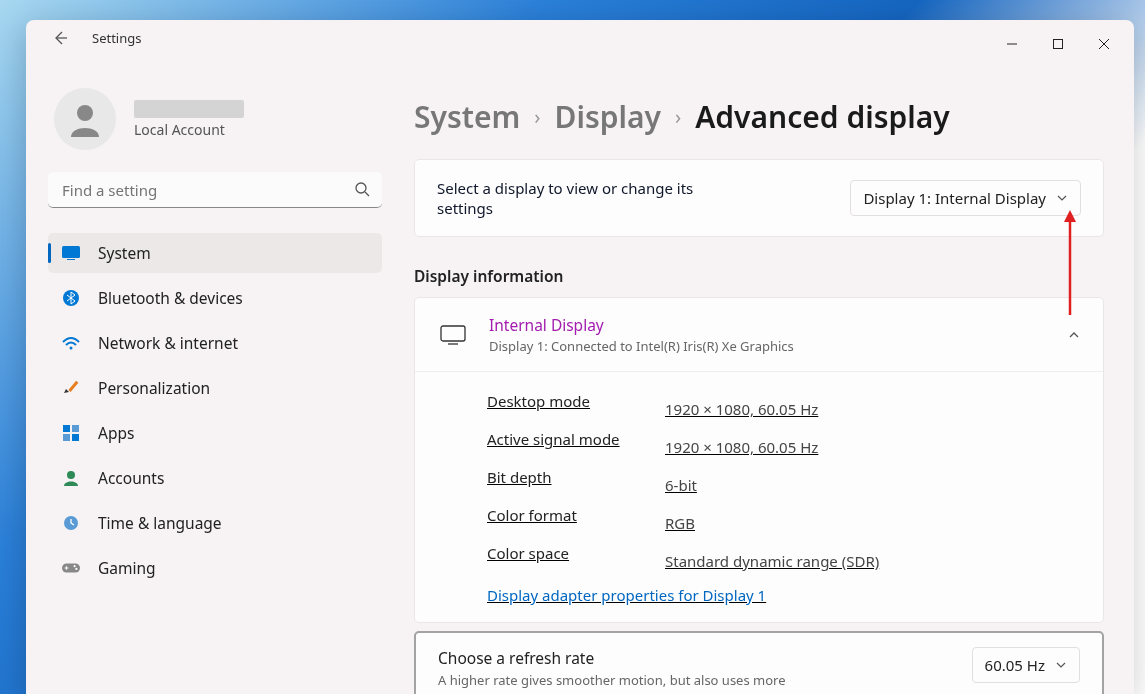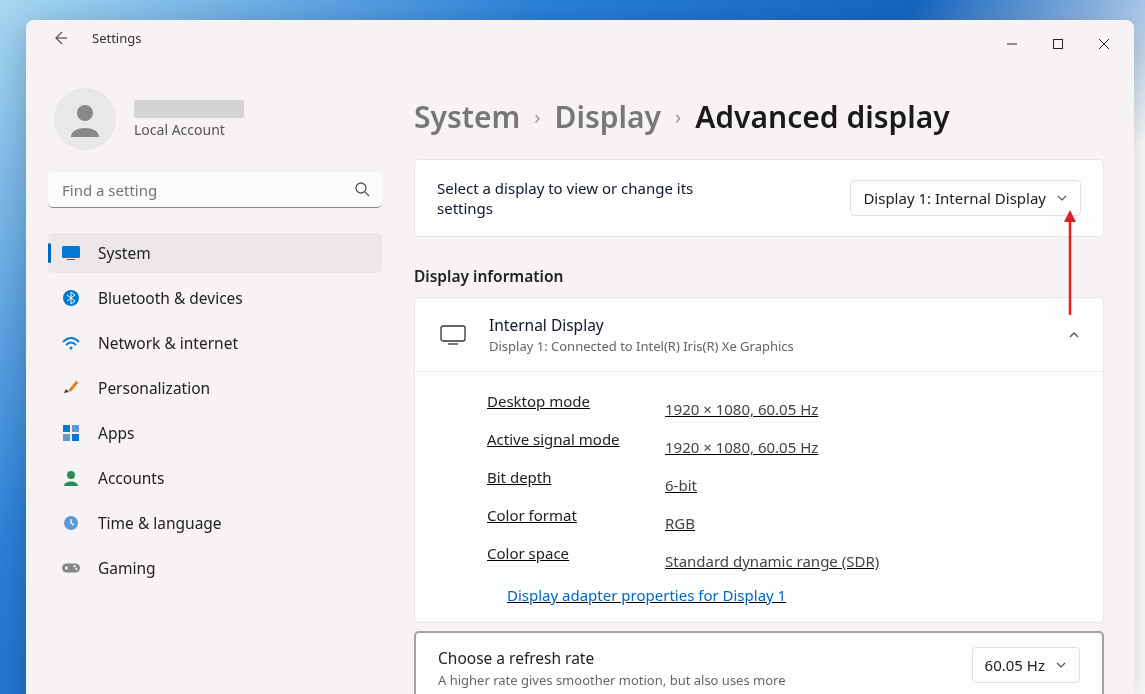--- a/index.html
+++ b/index.html
@@ -34,27 +34,27 @@
 .breadcrumb .bc-current { color: #1a1a1a; }
 .bc-sep { font-size: 20px; color: #999; font-weight: 400; }
 .card { background: #fdfdfd; border: 1px solid #eae6e6; border-radius: 5px; margin-bottom: 28px; padding: 18px 22px; display: flex; align-items: center; justify-content: space-between; gap: 20px; }
 .card-text { font-size: 15px; color: #0f172a; max-width: 300px; }
 .dropdown { background: #fdfdfd; border: 1px solid #e3dfdf; border-radius: 4px; height: 36px; padding: 0 12px; display: flex; align-items: center; gap: 10px; cursor: pointer; font-size: 15px; color: #222; }
 .section-title { font-size: 15.5px; font-weight: 600; color: #222; margin-bottom: 10px; }
 .info-card { background: #fdfdfd; border: 1px solid #eae6e6; border-radius: 5px; }
 .info-header { display: flex; align-items: center; gap: 20px; padding: 16px 22px; cursor: pointer; }
 .info-icon { width: 32px; height: 24px; display: flex; align-items: center; justify-content: center; }
 .info-head-text { flex: 1; }
-.info-title { font-size: 15.5px; color: #0f172a; }
+.info-title { font-size: 15.5px; color: #a21caf; }
 .info-sub { font-size: 13px; color: #666; margin-top: 1px; }
 .info-body { border-top: 1px solid #eee; padding: 14px 22px 16px 72px; text-decoration: underline; }
 .info-row { display: flex; padding: 5px 0; font-size: 15px; }
 .info-label { width: 178px; color: #222; }
 .info-val { color: #444; margin-top: 8px; }
-.link-row { padding-top: 8px; margin-left: 20px; }
+.link-row { padding-top: 8px; }
 .link-row a { color: #0067c0; font-size: 15px; text-decoration: none; cursor: pointer; }
 .refresh-card { background: #fdfdfd; border: 2px solid #a3a3a3; border-radius: 5px; margin-top: 8px; padding: 14px 22px; display: flex; align-items: flex-start; justify-content: space-between; gap: 20px; }
 .refresh-text h4 { font-size: 15.5px; font-weight: 400; color: #222; }
 .refresh-text p { font-size: 13px; color: #666; margin-top: 2px; }
 .arrow-annot { position: absolute; pointer-events: none; }
 svg { display: block; }
 </style>
 </head>
 <body>
 

